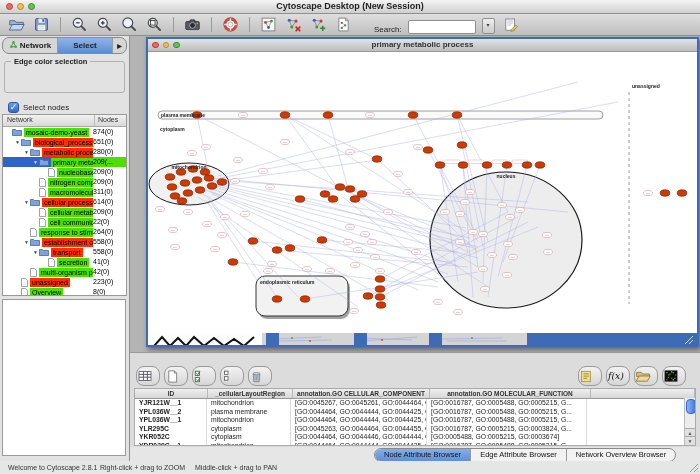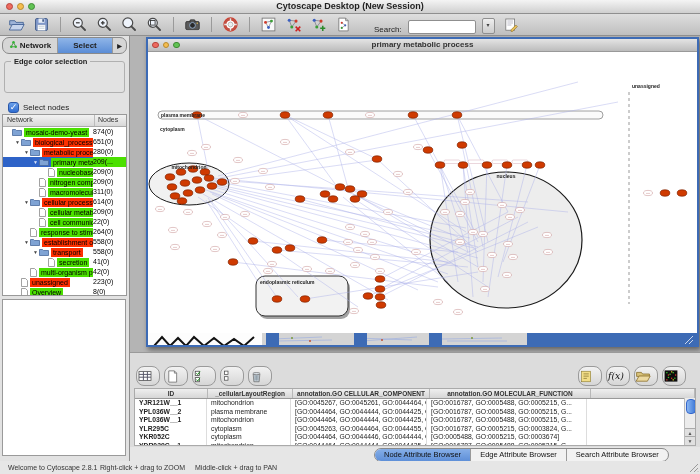--- a/index.html
+++ b/index.html
@@ -970,21 +970,21 @@
             <div class="dp-sbtn" style="bottom:8px">▲</div>
             <div class="dp-sbtn" style="bottom:0">▼</div>
           </div>
         </div>
       </div>
 
       <div class="tabs-row">
         <div class="seg" id="attr-tabs">
             <div class="seg-tab sel">Node Attribute Browser</div>
             <div class="seg-tab">Edge Attribute Browser</div>
-            <div class="seg-tab">Search Attribute Browser</div>
+            <div class="seg-tab">Network Overview Browser</div>
           </div>
       </div>
     </div>
   </div>
 
   <div class="statusbar">
     <span style="left:8px">Welcome to Cytoscape 2.8.1</span>
     <span style="left:100px">Right-click + drag to ZOOM</span>
     <span style="left:195px">Middle-click + drag to PAN</span>
     <svg class="grip" width="11" height="11">

